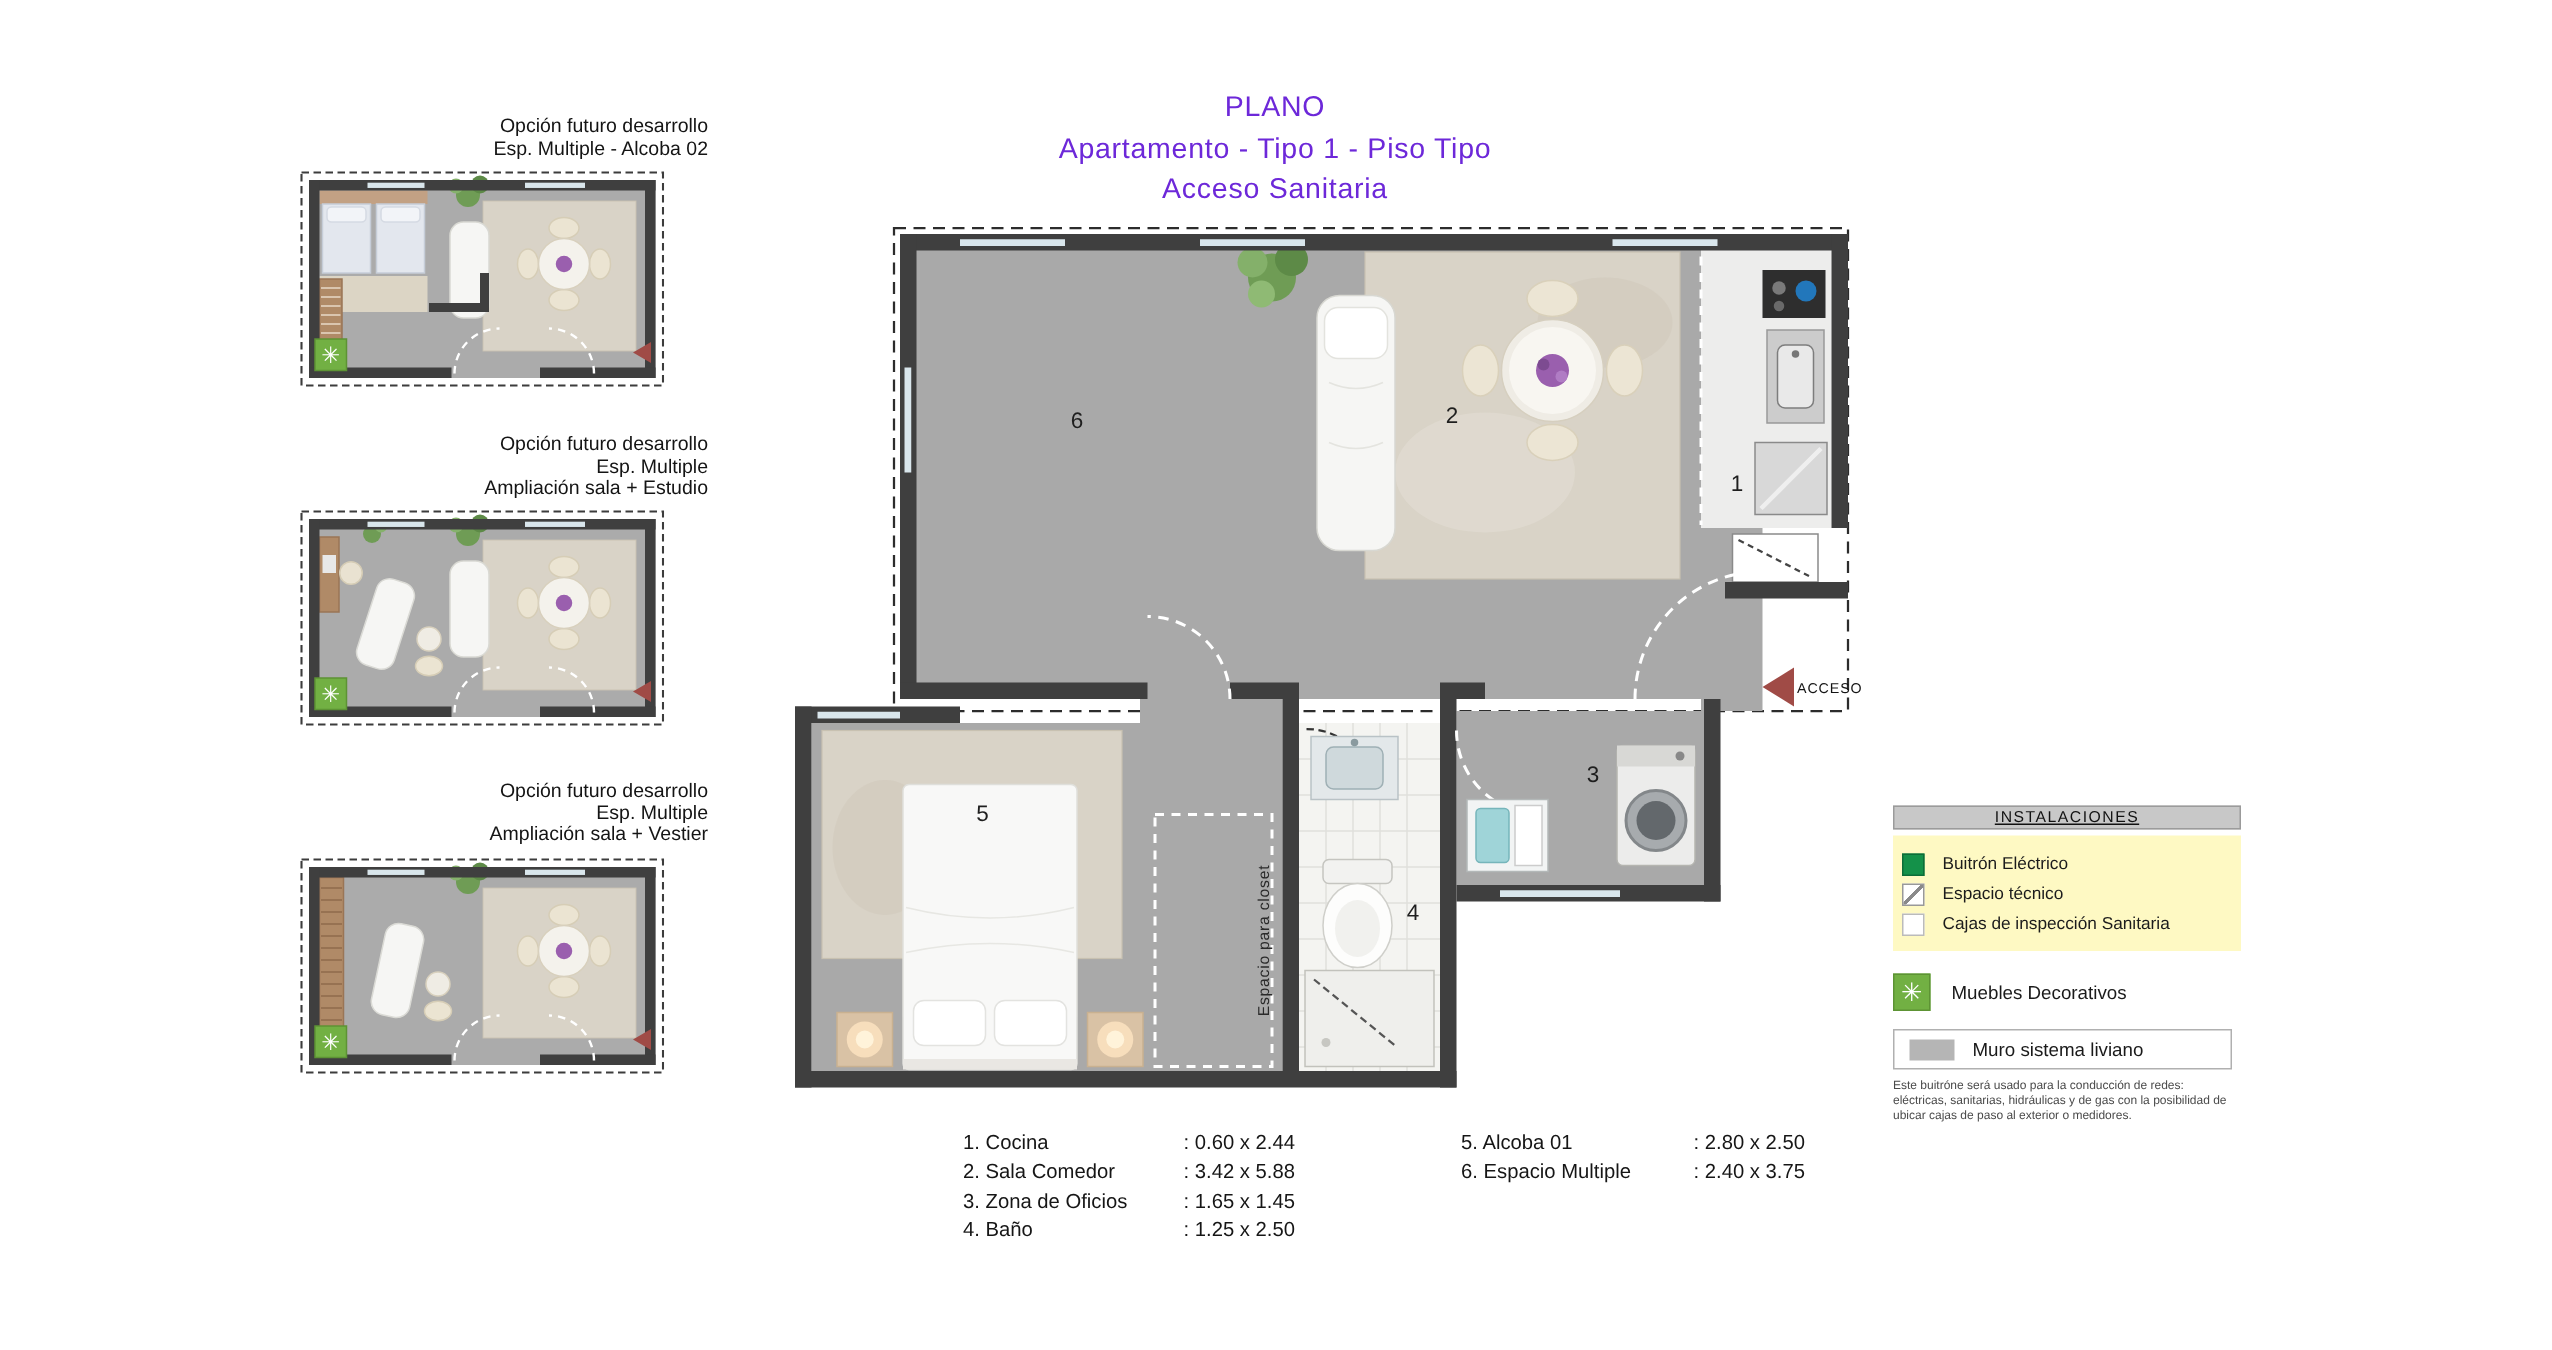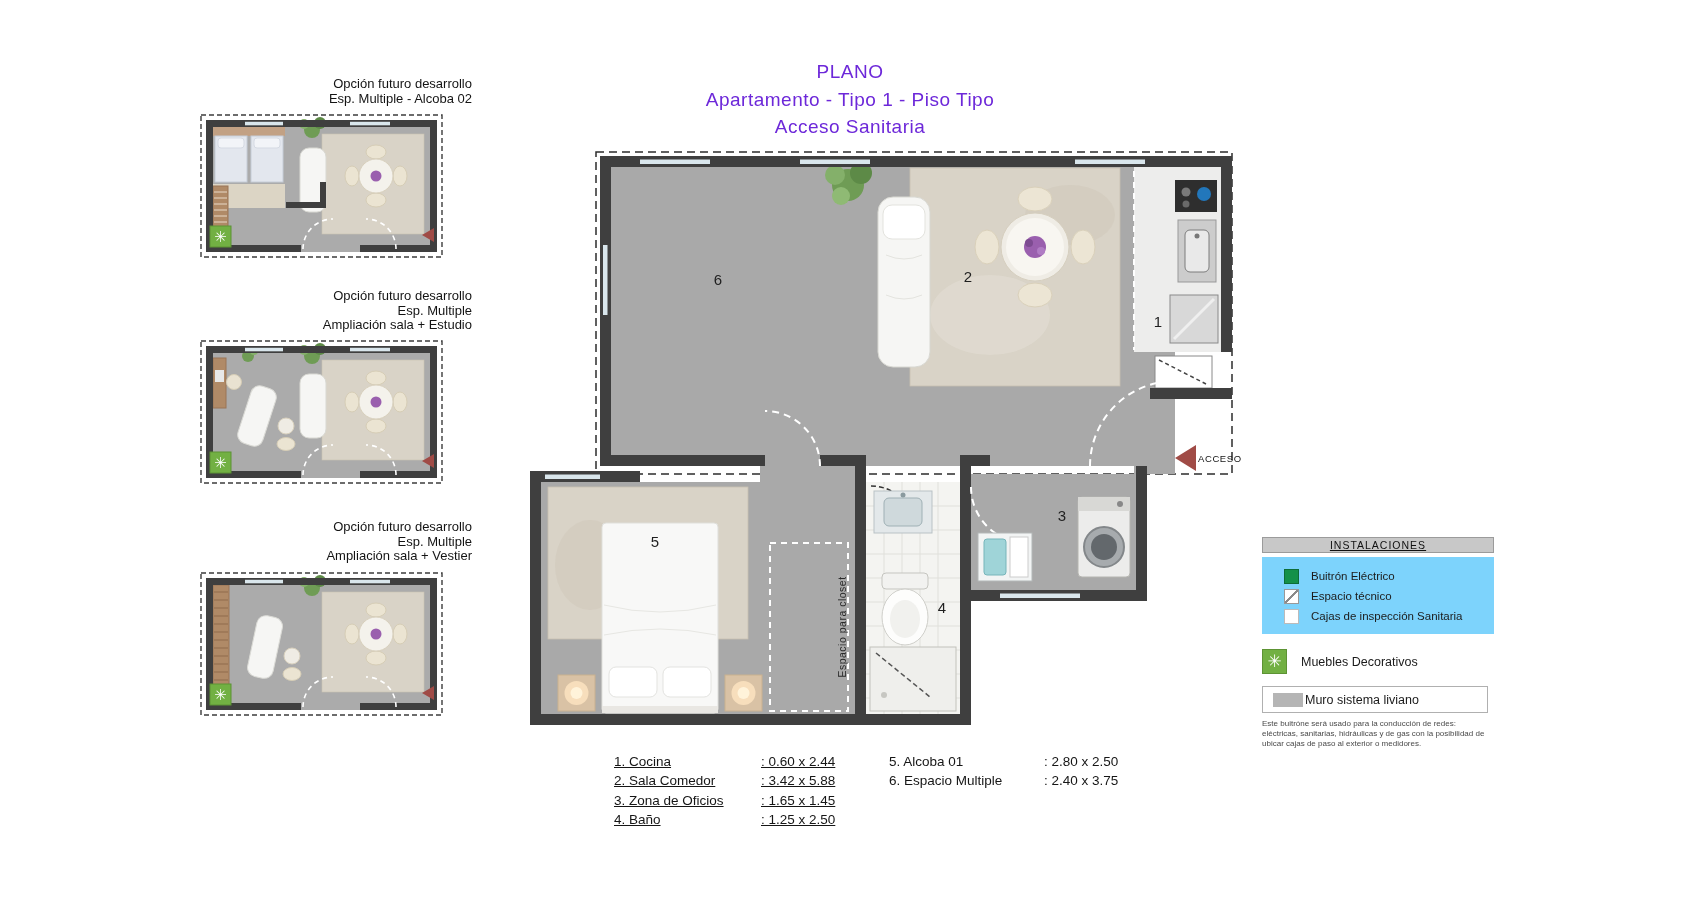--- a/index.html
+++ b/index.html
@@ -9,33 +9,33 @@
   }
   .abs{position:absolute;}
   
   .title{left:520px;top:58px;width:660px;text-align:center;font-size:19px;line-height:27.5px;letter-spacing:.5px;color:#6d28d9;}
   
   .opt-caption{width:300px;text-align:right;font-size:13px;line-height:14.5px;color:#141414;}
   .opt-plan{width:243px;height:144px;}
   
   .legend{left:1262px;top:537px;width:232px;font-size:11.5px;}
   .legend-header{height:14px;background:#c8c8c8;border:1px solid #9b9b9b;text-align:center;font-size:10.5px;letter-spacing:1px;line-height:14px;color:#111;text-decoration:underline;}
-  .legend-panel{margin-top:4px;background:#7dd3fc;padding:9px 0 8px 16px;}
+  .legend-panel{margin-top:4px;background:#fef9c3;padding:9px 0 8px 0;}
   .legend-row{display:flex;align-items:center;height:20px;}
   .sw{width:13px;height:13px;margin-left:6px;flex:none;}
   .sw-green{background:#149149;border:1px solid #0d6d38;}
   .sw-diag{background:#fff;border:1px solid #999;background-image:linear-gradient(135deg,transparent 44%,#8a8a8a 44%,#8a8a8a 56%,transparent 56%);}
   .sw-white{background:#fff;border:1px solid #bbb;}
   .legend-row span{margin-left:12px;color:#1c1c1c;}
   .muebles-row{display:flex;align-items:center;margin-top:15px;}
   .asterisk-box{width:23px;height:23px;background:#72b043;border:1px solid #5d9334;color:#fff;font-size:17px;line-height:23px;text-align:center;flex:none;}
   .muebles-row span{margin-left:14px;font-size:12.5px;}
   .muro-box{margin-top:12px;width:224px;height:25px;background:#fff;border:1px solid #b0b0b0;display:flex;align-items:center;}
   .muro-sw{width:30px;height:14px;background:#b5b5b5;margin-left:10px;flex:none;}
-  .muro-box span{margin-left:2px;font-size:12.5px;}
+  .muro-box span{margin-left:12px;font-size:12.5px;}
   .legend-note{margin-top:6px;width:228px;font-size:8px;line-height:10px;color:#4a4a4a;}
   
   .room-col{font-size:13.5px;line-height:19.3px;color:#161616;}
   .room-row{display:flex;}
   .room-row .nm{width:147px;}
   .room-col.c2 .nm{width:155px;}
   svg text{font-family:"Liberation Sans", sans-serif;}
 </style>
 </head>
 <body>
@@ -380,39 +380,39 @@
     <div class="asterisk-box">✳</div>
     <span>Muebles Decorativos</span>
   </div>
   <div class="muro-box">
     <div class="muro-sw"></div>
     <span>Muro sistema liviano</span>
   </div>
   <div class="legend-note">Este buitróne será usado para la conducción de redes: eléctricas, sanitarias, hidráulicas y de gas con la posibilidad de ubicar cajas de paso al exterior o medidores.</div>
 </div>
 
-<div class="abs room-col" style="left:614px;top:752px;text-decoration:underline;">
+<div class="abs room-col" style="left:642px;top:752px;">
   <div class="room-row">
     <span class="nm">1. Cocina</span>
       <span>: 0.60 x 2.44</span>
   </div>
   <div class="room-row">
     <span class="nm">2. Sala Comedor</span>
       <span>: 3.42 x 5.88</span>
   </div>
   <div class="room-row">
     <span class="nm">3. Zona de Oficios</span>
       <span>: 1.65 x 1.45</span>
   </div>
   <div class="room-row">
     <span class="nm">4. Baño</span>
       <span>: 1.25 x 2.50</span>
   </div>
 </div>
-<div class="abs room-col c2" style="left:889px;top:752px;">
+<div class="abs room-col c2" style="left:974px;top:752px;">
   <div class="room-row">
     <span class="nm">5. Alcoba 01</span>
       <span>: 2.80 x 2.50</span>
   </div>
   <div class="room-row">
     <span class="nm">6. Espacio Multiple</span>
       <span>: 2.40 x 3.75</span>
   </div>
 </div>
 

